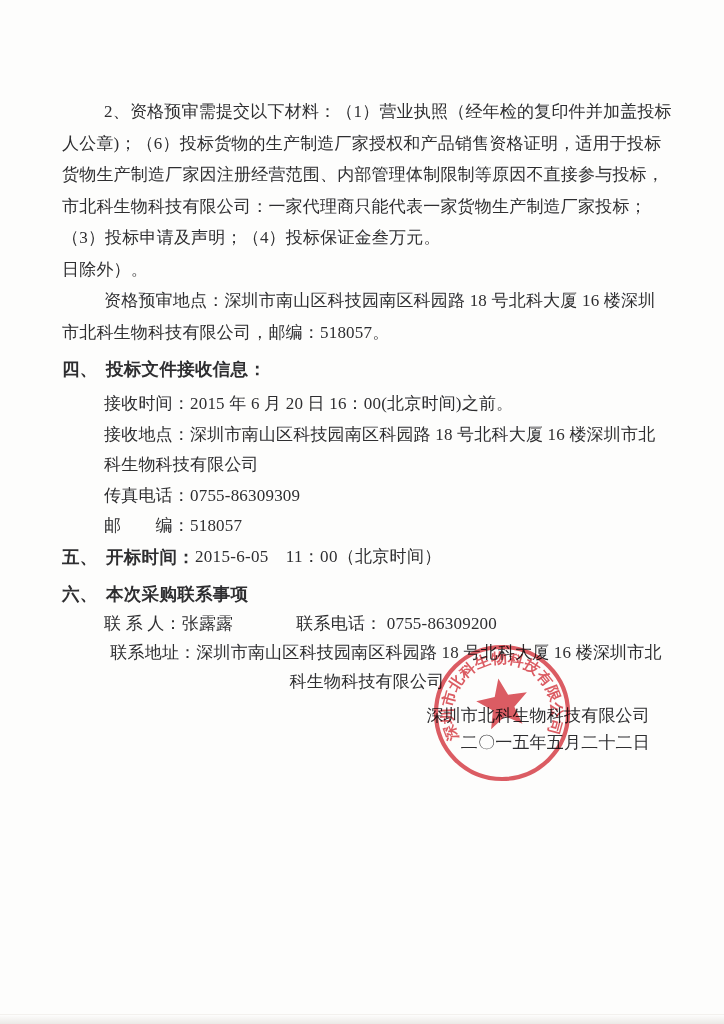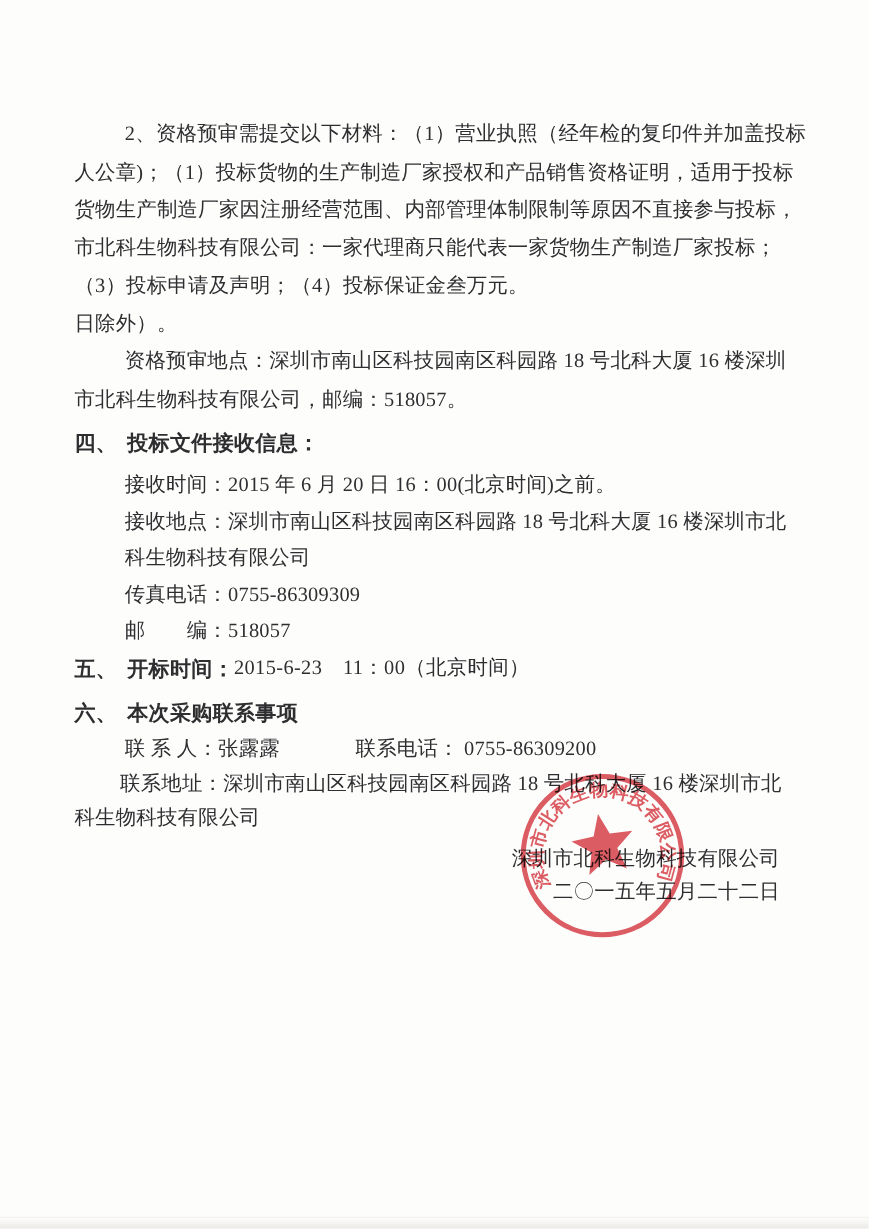--- a/index.html
+++ b/index.html
@@ -37,21 +37,21 @@
     line-height: 30px;
     white-space: nowrap;
     letter-spacing: 0.3px;
   }
   .heading .num { width: 44px; flex: 0 0 44px; }
   .h4 { margin-top: 6px; }
   .s4 { margin-top: 5px; }
   .h5 { margin-top: 0px; }
   .h5 .val { font-weight: 400; font-size: 17px; }
   .h6 { margin-top: 7px; }
-  .s6 .ln { line-height: 29px; }
+  .s6 .ln { line-height: 29px; text-align: center; }
   .contact-row { display: flex; }
   .contact-row .phone { margin-left: 63px; }
   .signature {
     margin-top: 6px;
     text-align: right;
     padding-right: 22px;
   }
   .signature .ln { line-height: 27px; white-space: nowrap; }
   
   .seal {
@@ -78,21 +78,21 @@
     border-top: 1px solid #f3f1ee;
   }
 </style>
 </head>
 <body>
 
 <div class="doc">
 
   <div class="para">
     <div class="ln indent">2、资格预审需提交以下材料：（1）营业执照（经年检的复印件并加盖投标</div>
-    <div class="ln">人公章)；（1）投标货物的生产制造厂家授权和产品销售资格证明，适用于投标</div>
+    <div class="ln">人公章)；（6）投标货物的生产制造厂家授权和产品销售资格证明，适用于投标</div>
     <div class="ln">货物生产制造厂家因注册经营范围、内部管理体制限制等原因不直接参与投标，</div>
     <div class="ln">市北科生物科技有限公司：一家代理商只能代表一家货物生产制造厂家投标；</div>
     <div class="ln">（3）投标申请及声明；（4）投标保证金叁万元。</div>
   </div>
 
   <div class="para">
     <div class="ln">日除外）。</div>
   </div>
 
   <div class="para">
@@ -109,21 +109,21 @@
     <div class="ln indent">接收时间：2015 年 6 月 20 日 16：00(北京时间)之前。</div>
     <div class="ln indent">接收地点：深圳市南山区科技园南区科园路 18 号北科大厦 16 楼深圳市北</div>
     <div class="ln indent">科生物科技有限公司</div>
     <div class="ln indent">传真电话：0755-86309309</div>
     <div class="ln indent">邮　　编：518057</div>
   </div>
 
   <div class="heading h5">
     <span class="num">五、</span>
     <span class="ttl">开标时间：</span>
-    <span class="val">2015-6-23　11：00（北京时间）</span>
+    <span class="val">2015-6-05　11：00（北京时间）</span>
   </div>
 
   <div class="heading h6">
     <span class="num">六、</span>
     <span class="ttl">本次采购联系事项</span>
   </div>
 
   <div class="para s6">
     <div class="ln indent contact-row">
       <span>联 系 人：张露露</span>

